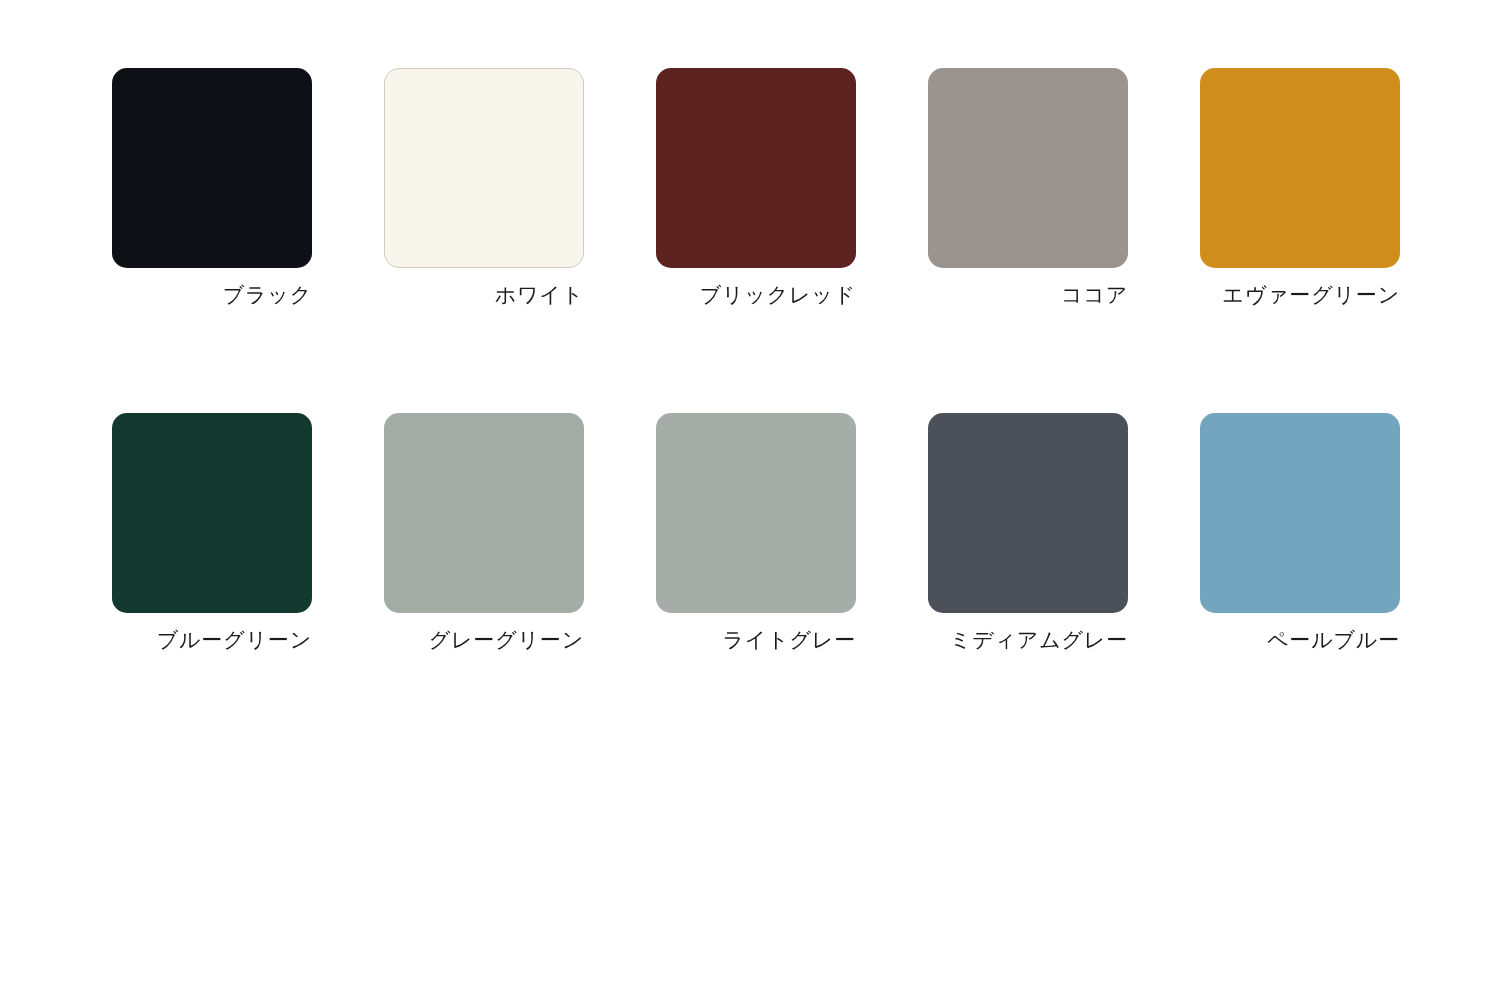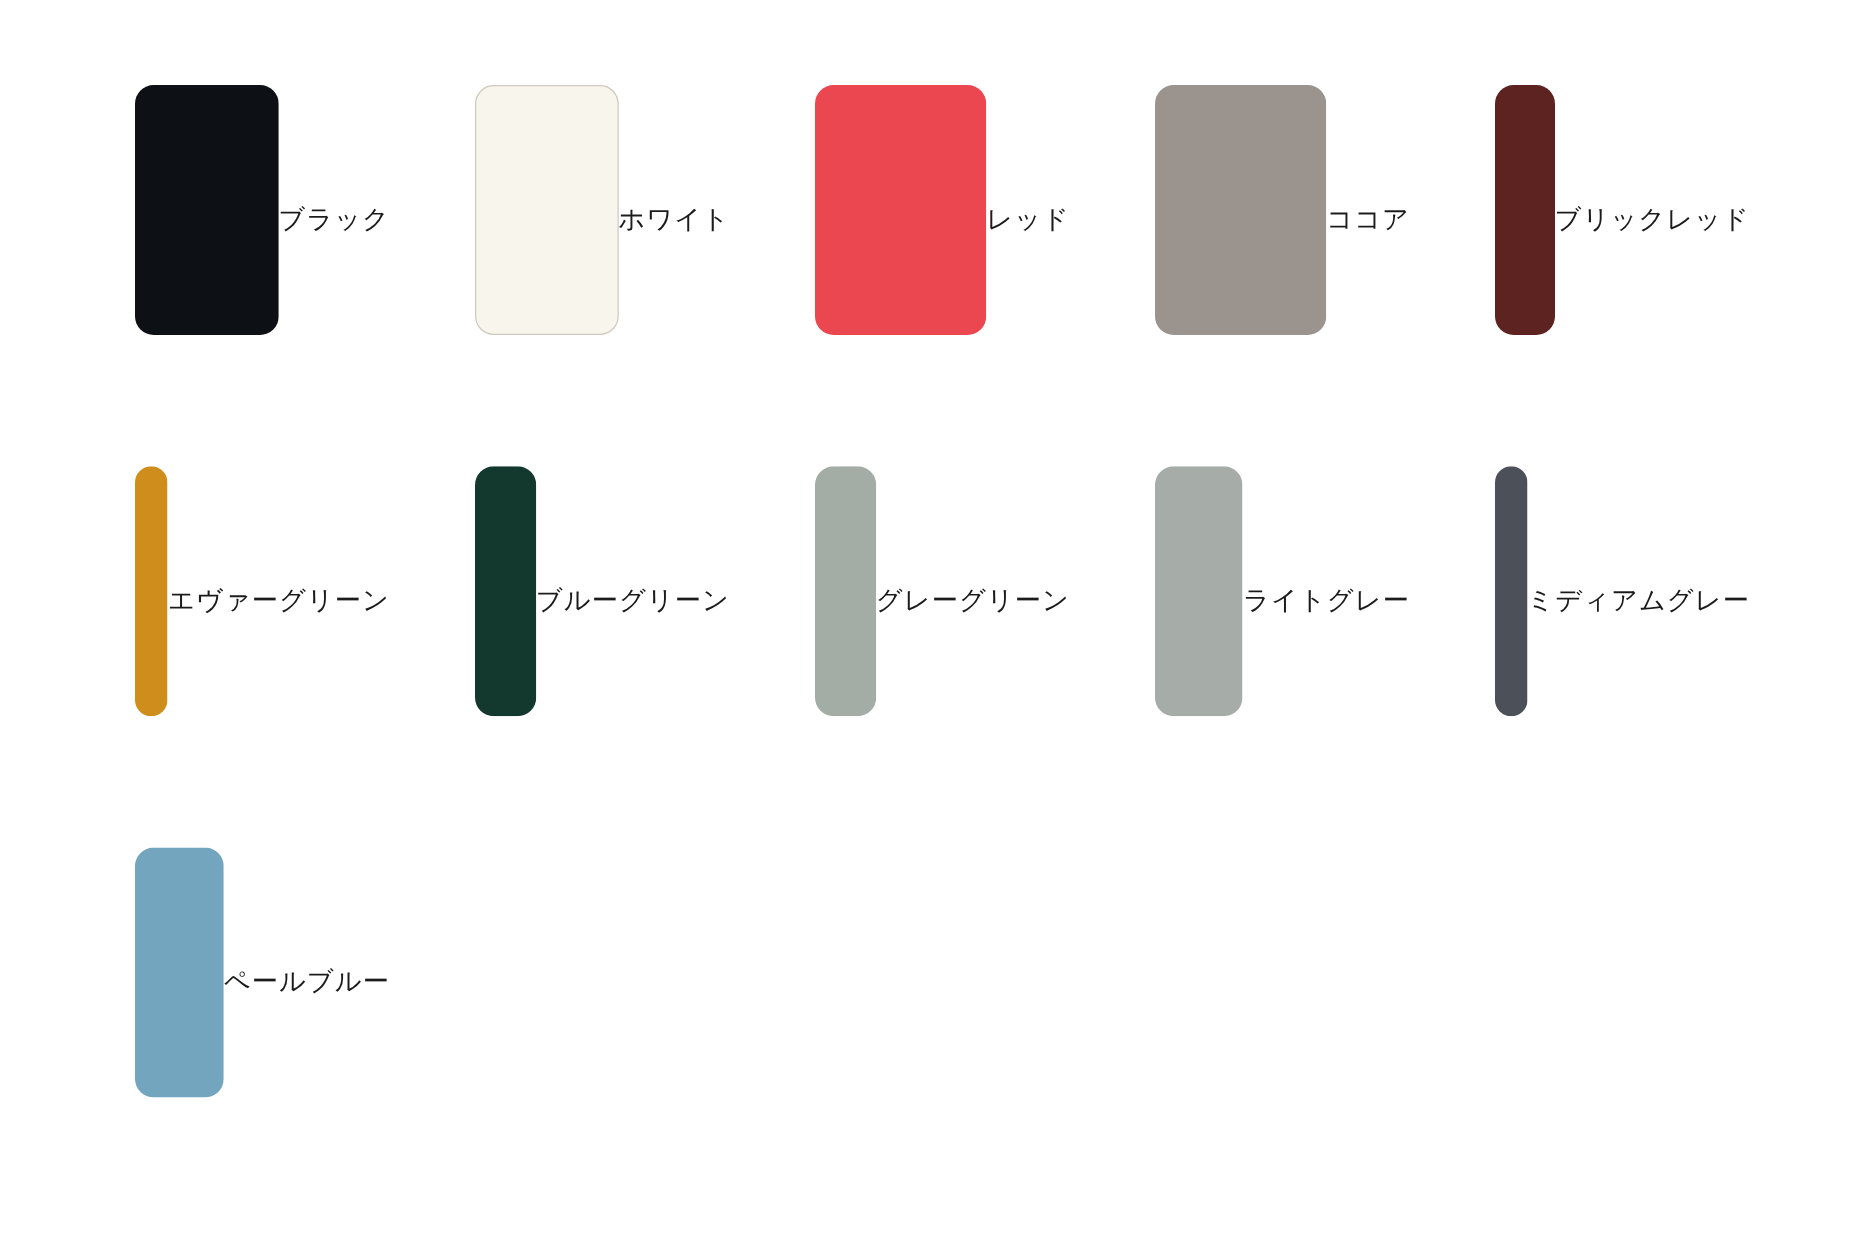--- a/index.html
+++ b/index.html
@@ -28,22 +28,22 @@
     grid-template-columns: repeat(5, 200px);
     column-gap: 72px;
     row-gap: 105px;
     justify-content: start;
     margin-left: 108px;
   }
 
   .swatch-cell {
     width: 204px;
     display: flex;
-    flex-direction: row;
-    align-items: center;
+    flex-direction: column;
+    align-items: flex-end;
   }
 
   .swatch-chip {
     width: 200px;
     height: 200px;
     border-radius: 15px;
     box-sizing: border-box;
     border: 1px solid transparent;
   }
 
@@ -71,34 +71,30 @@
     <div class="swatch-cell">
       <div class="swatch-chip" title="ブラック #0D1115" style="background: rgb(13, 17, 21);"></div>
       <div class="swatch-label">ブラック</div>
     </div>
 
     <div class="swatch-cell">
       <div class="swatch-chip has-outline" title="ホワイト #F8F5ED" style="background: rgb(248, 245, 237);"></div>
       <div class="swatch-label">ホワイト</div>
     </div>
 
+
+
     <div class="swatch-cell">
-      <div class="swatch-chip" title="レッド #EA4750" style="background: rgb(234, 71, 80);"></div>
-      <div class="swatch-label">レッド</div>
+      <div class="swatch-chip" title="ブリックレッド #5D2320" style="background: rgb(93, 35, 32);"></div>
+      <div class="swatch-label">ブリックレッド</div>
     </div>
-
 
     <div class="swatch-cell">
       <div class="swatch-chip" title="ココア #9A938E" style="background: rgb(154, 147, 142);"></div>
       <div class="swatch-label">ココア</div>
-    </div>
-
-    <div class="swatch-cell">
-      <div class="swatch-chip" title="ブリックレッド #5D2320" style="background: rgb(93, 35, 32);"></div>
-      <div class="swatch-label">ブリックレッド</div>
     </div>
 
     <div class="swatch-cell">
       <div class="swatch-chip" title="ディープイエロー #CF8E1C" style="background: rgb(207, 142, 28);"></div>
       <div class="swatch-label">エヴァーグリーン</div>
     </div>
 
     <div class="swatch-cell">
       <div class="swatch-chip" title="エヴァーグリーン #13392F" style="background: rgb(19, 57, 47);"></div>
       <div class="swatch-label">ブルーグリーン</div>

